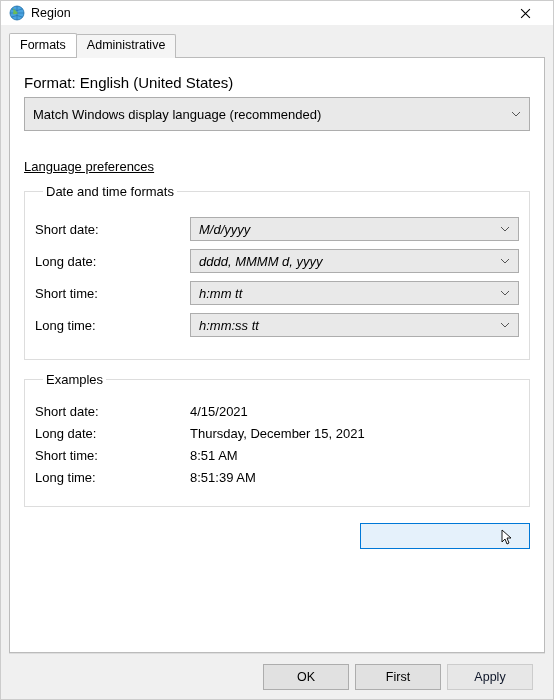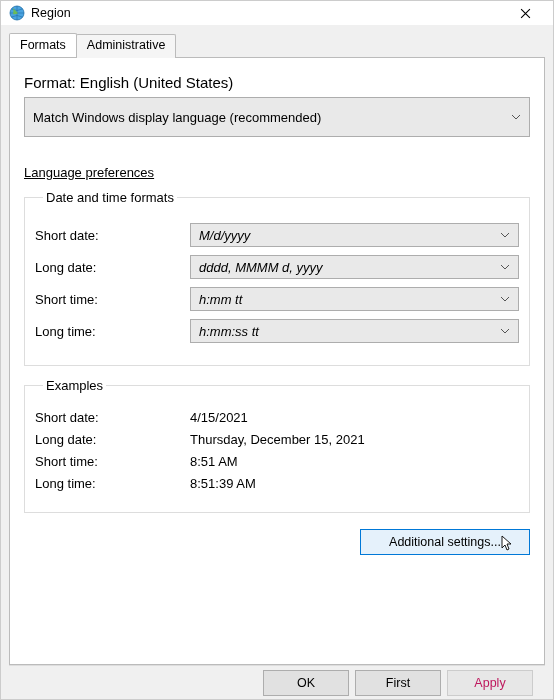--- a/index.html
+++ b/index.html
@@ -32,21 +32,21 @@
     position: relative; top: 1px; cursor: default;
   }
   .tab.active { background: #fff; z-index: 3; top: 0; padding-top:4px; padding-bottom:4px;}
   .tabpanel {
     flex: 1; background: #fff; border: 1px solid #bbb;
     padding: 16px 14px 10px 14px; position: relative; z-index: 1;
     display: flex; flex-direction: column; overflow: hidden;
   }
   .format-line { font-size: 15px; margin-bottom: 6px; }
   .big-combo {
-    width: 100%; height: 40px; background: #e9e9e9;
+    width: 100%; height: 34px; background: #e9e9e9;
     border: 1px solid #adadad; display: flex; align-items: center;
     padding: 0 8px; font-size: 13px; justify-content: space-between;
   }
   .chev { width: 10px; }
   .chev svg { display:block;}
   .link {
     color: #000000; text-decoration: underline; font-size: 13px;
     margin-top: 28px; margin-bottom: 10px; cursor: pointer; display: inline-block;
   }
   fieldset.group {
@@ -68,26 +68,26 @@
   .btn {
     min-width: 86px; height: 26px; background: #e1e1e1;
     border: 1px solid #adadad; font-size: 12.5px;
     display: inline-flex; align-items: center; justify-content: center;
     padding: 0 16px; cursor: default; margin-left: 6px;
   }
   .btn.additional {
     background: #e5f1fb; border: 1px solid #0078d7; min-width: 170px;
     position: relative;
   }
-  .btn.disabled { color: #be185d; border-color: #ccc; background:#e7e7e7;}
+  .btn.disabled { color: #0f172a; border-color: #ccc; background:#e7e7e7;}
   .cursor-arrow {
     position: absolute; right: 14px; top: 5px; width: 14px; height: 18px;
   }
   .footer {
-    height: 34px; background: #f0f0f0; padding: 10px 12px;
+    height: 46px; background: #f0f0f0; padding: 10px 12px;
     display: flex; justify-content: flex-end; align-items: center;
     border-top: 1px solid #ddd;
   }
 </style>
 </head>
 <body>
 
 <div class="window">
 
   <div class="titlebar">
@@ -197,21 +197,20 @@
           <div>8:51 AM</div>
         </div>
         <div class="ex-row">
           <div class="label">Long time:</div>
           <div>8:51:39 AM</div>
         </div>
       </fieldset>
 
       <div class="btn-row">
         <div class="btn additional">
-          <span>Additional settings...</span>
           <span class="cursor-arrow">
             <svg width="14" height="18" viewBox="0 0 14 18">
               <path d="M1 1 L1 13 L4 10 L6 15 L8 14 L6 9 L10 9 Z" fill="#fff" stroke="#000" stroke-width="0.9"></path>
             </svg>
           </span>
         </div>
       </div>
 
     </div>
 

